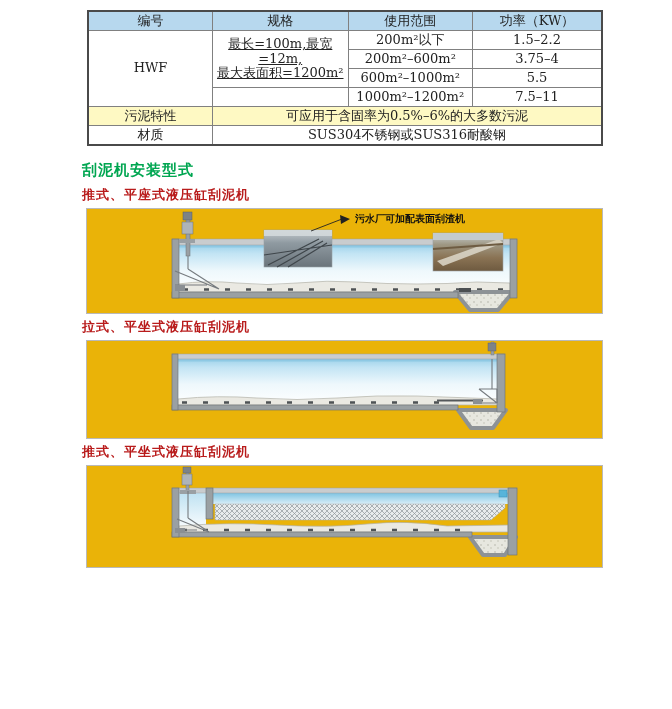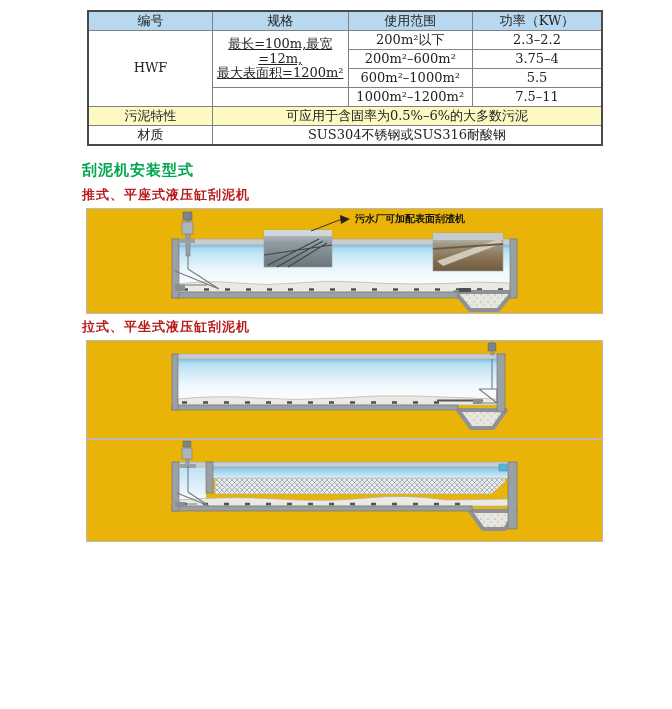--- a/index.html
+++ b/index.html
@@ -92,21 +92,21 @@
         <th>使用范围</th>
         <th>功率（KW）</th>
       </tr>
     </thead>
     <tbody>
       <tr>
         <td rowspan="4">HWF</td>
         <td rowspan="3" class="spec">最长=100m,最宽=12m,
 最大表面积=1200m²</td>
         <td>200m²以下</td>
-        <td>2.3–2.2</td>
+        <td>1.5–2.2</td>
       </tr>
       <tr>
         <td>200m²–600m²</td>
         <td>3.75–4</td>
       </tr>
       <tr>
         <td>600m²–1000m²</td>
         <td>5.5</td>
       </tr>
       <tr>
@@ -192,20 +192,21 @@
           <rect x="401" y="2" width="8" height="8" fill="#7d8387" stroke="#5a5f63" stroke-width="0.4"></rect>
           <path class="truss" d="M405,18 L405,48 M392,48 L410,62 M410,48 L410,62 M392,48 L410,48 M392,62 L410,62"></path>
           <rect x="386" y="58" width="9" height="5" fill="#8a8f93"></rect>
         </g>
       </svg>
     </div>
   </figure>
 
 
   <figure>
+    <div class="diag-label">推式、平坐式液压缸刮泥机</div>
     <div class="diag-box">
       <svg width="515" height="101" viewBox="0 0 515 101">
         <g>
           <rect x="92" y="27" width="27" height="39" fill="url(#gwleft)"></rect>
           <rect x="126" y="27" width="295" height="11" fill="url(#gband)"></rect>
           <polygon points="128,38 418,38 418,42 404,54 128,54" fill="url(#hatch)" stroke="#aab0b3" stroke-width="0.5"></polygon>
           <path class="sludge" d="M92,60 Q140,56 190,59 T280,58 T360,60 L421,59 L421,66 L92,66 Z"></path>
           <line class="flights" x1="95" y1="64" x2="378" y2="64"></line>
           <polygon class="hopper" points="383,71 396,89 418,89 429,71"></polygon>
           <rect class="wall" x="85" y="66" width="300" height="5"></rect>

